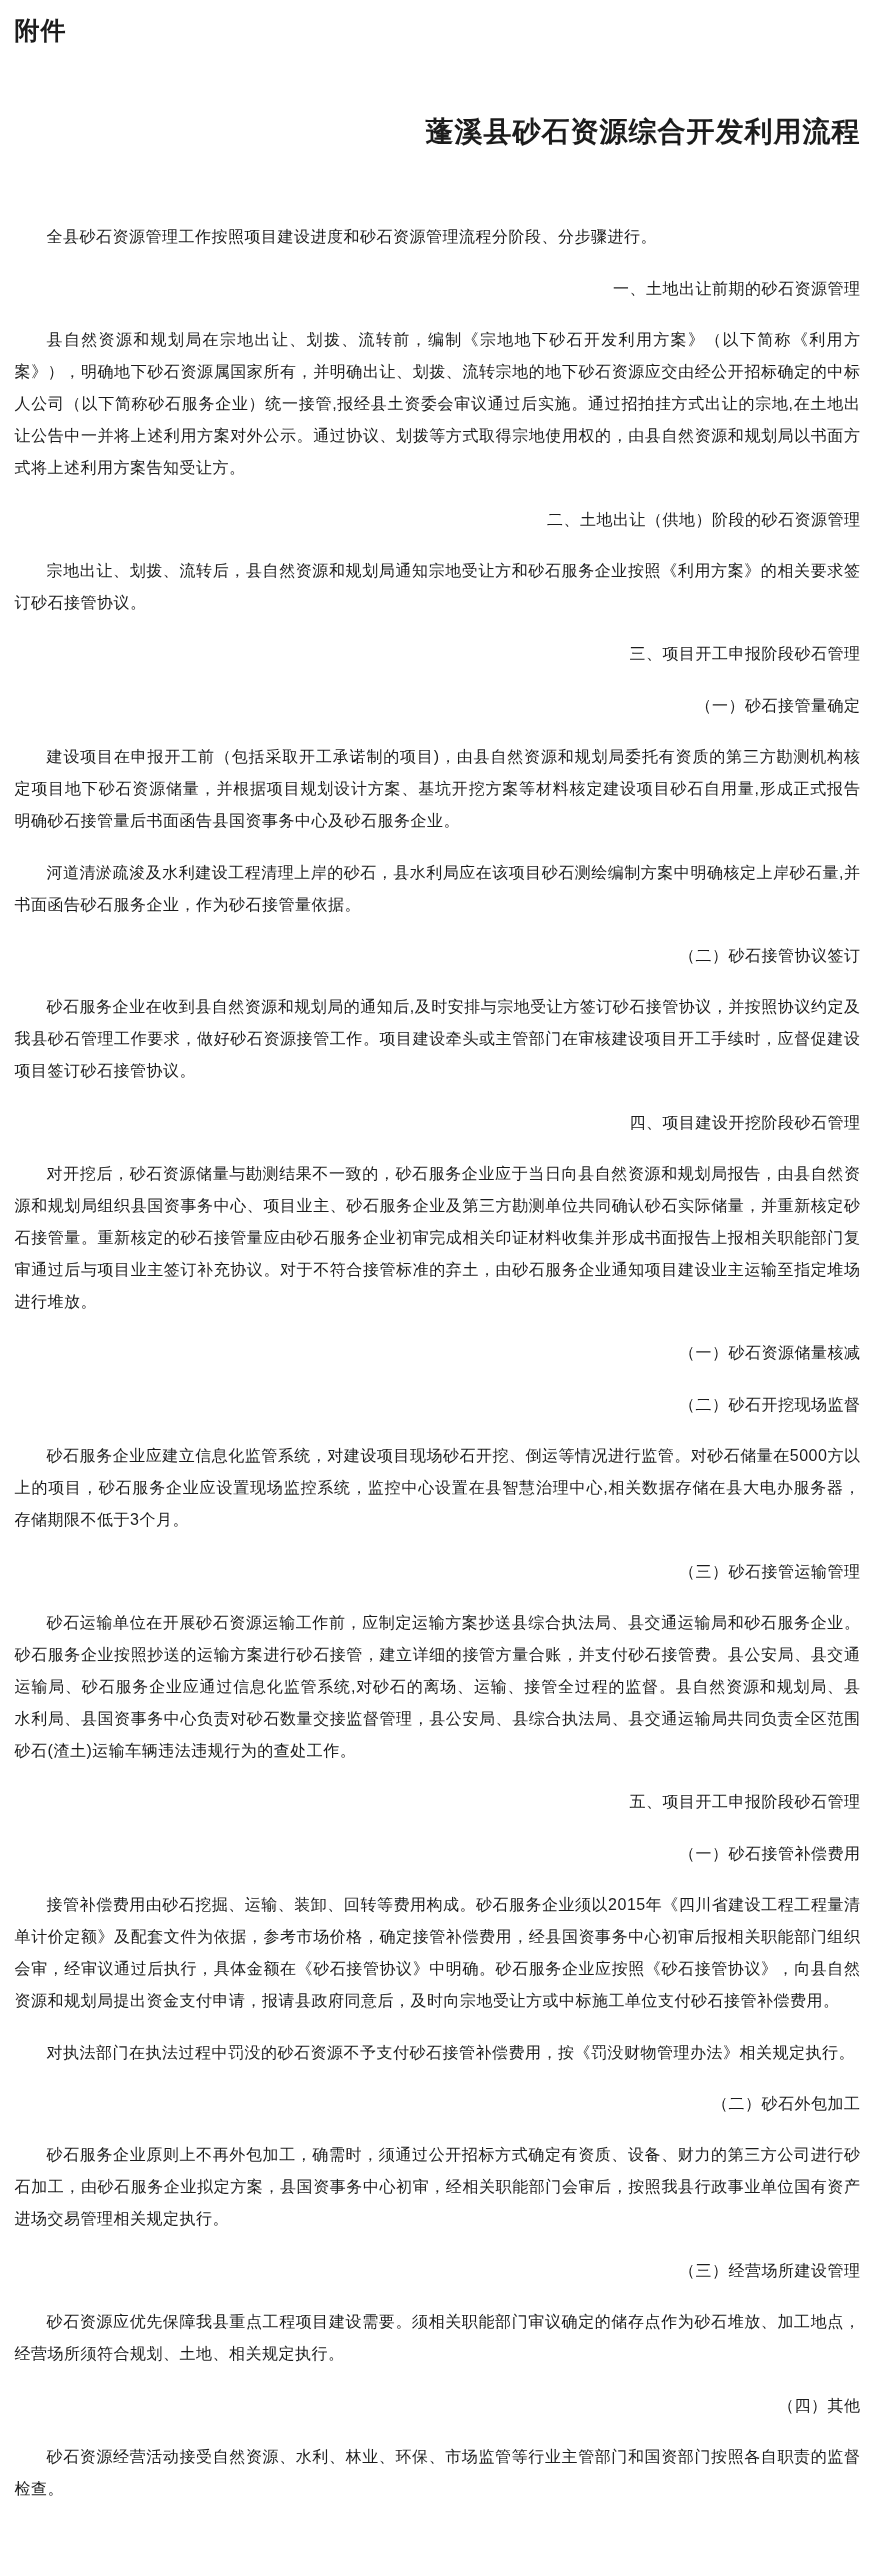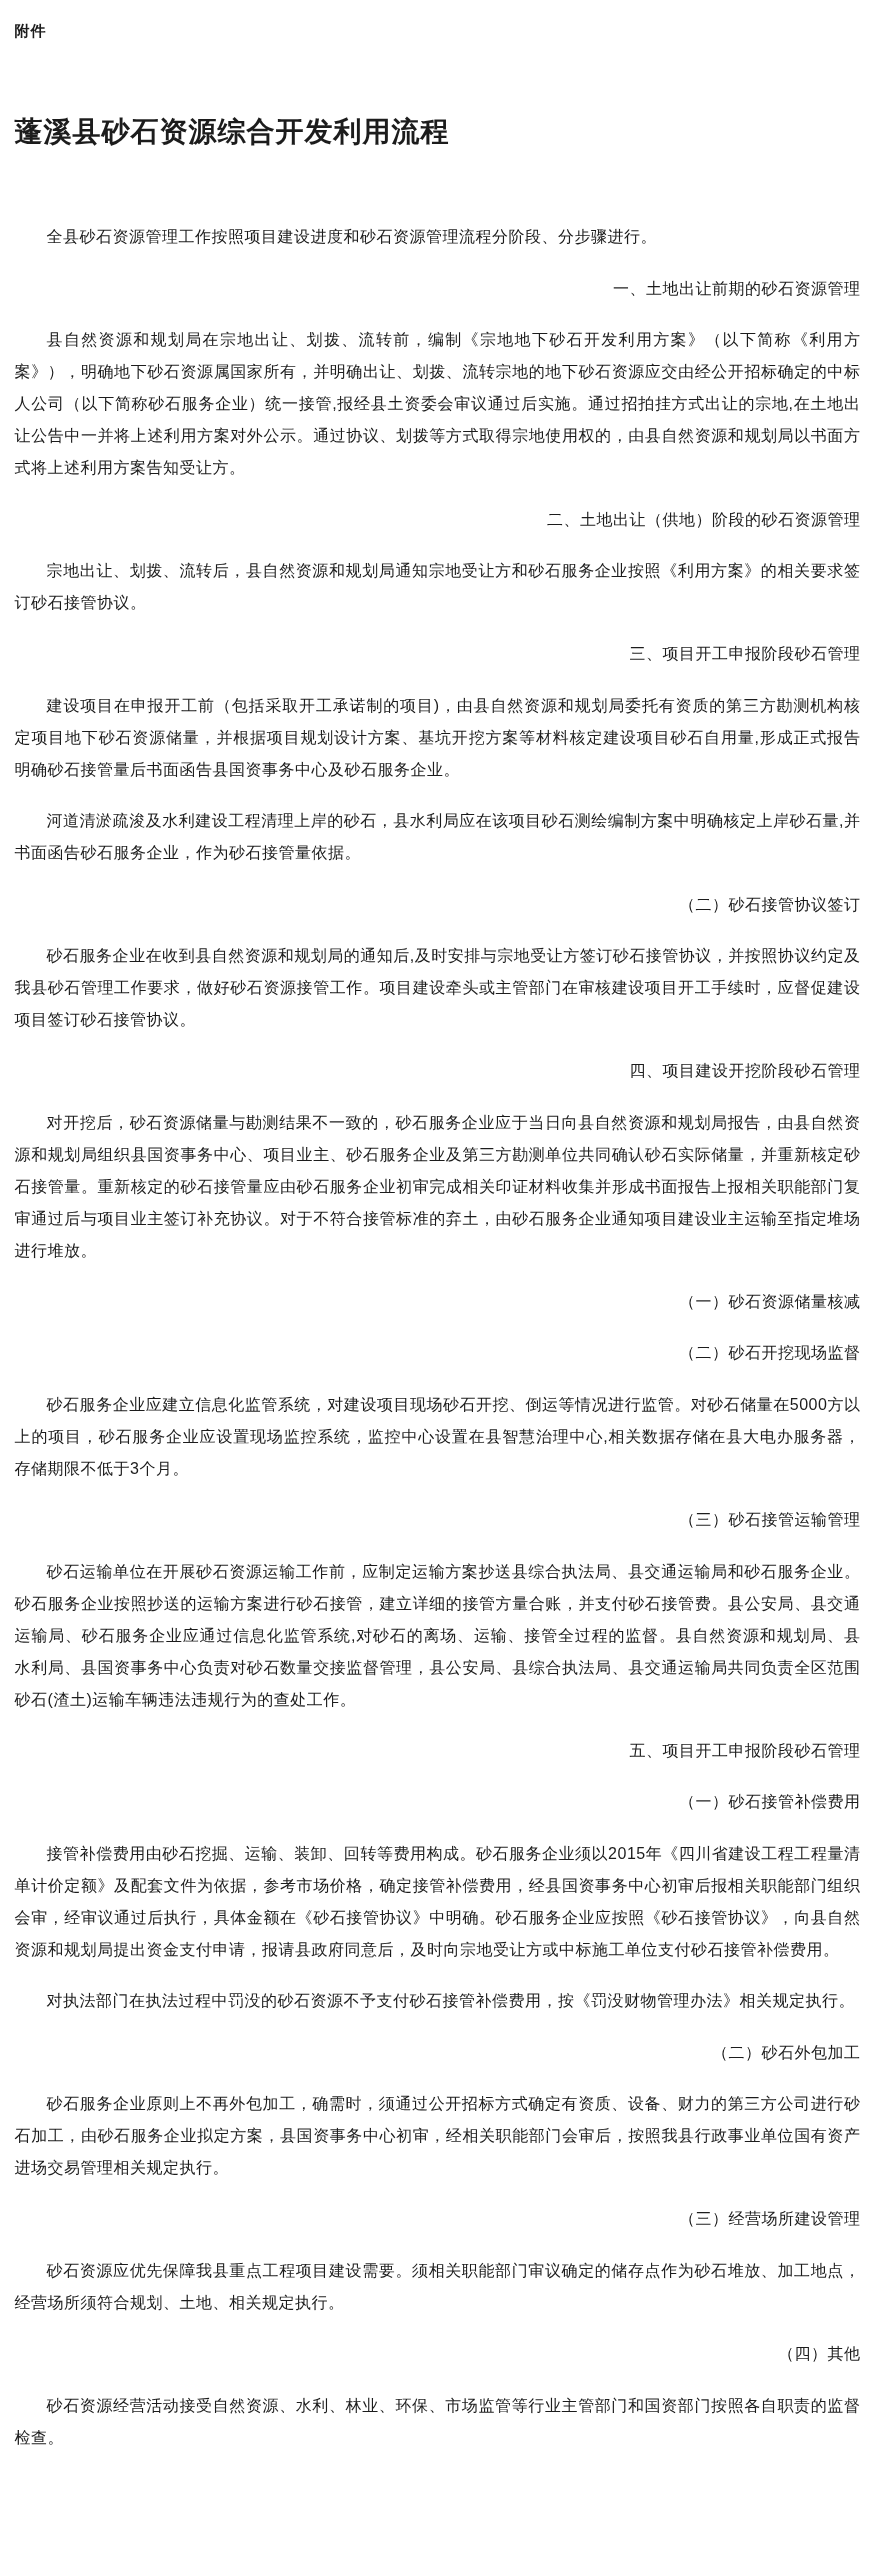--- a/index.html
+++ b/index.html
@@ -11,31 +11,31 @@
     width: 873px;
     height: 2576px;
     box-sizing: border-box;
     padding: 0 12.6px 0 14.6px;
     font-family: "Liberation Sans", sans-serif;
     color: #1c1c1c;
     overflow: hidden;
   }
   .attachment-label {
     margin: 19.4px 0 0 0;
-    font-size: 15px;
+    font-size: 25px;
     line-height: 23px;
     font-weight: 600;
     letter-spacing: 1px;
   }
   .doc-title {
     margin: 72px 0;
     font-size: 28px;
     line-height: 35px;
     font-weight: bold;
-    text-align: left;
+    text-align: right;
     letter-spacing: 1px;
   }
   .block {
     margin: 0 0 19.4px 0;
     font-size: 16px;
     line-height: 32px;
     text-indent: 2em;
     letter-spacing: 0.5px;
     text-align: justify;
   }
@@ -52,20 +52,21 @@
 
   <h1 class="doc-title">蓬溪县砂石资源综合开发利用流程</h1>
 
   <div>
       <p class="block paragraph">全县砂石资源管理工作按照项目建设进度和砂石资源管理流程分阶段、分步骤进行。</p>
       <p class="block heading">一、土地出让前期的砂石资源管理</p>
       <p class="block paragraph">县自然资源和规划局在宗地出让、划拨、流转前，编制《宗地地下砂石开发利用方案》（以下简称《利用方案》），明确地下砂石资源属国家所有，并明确出让、划拨、流转宗地的地下砂石资源应交由经公开招标确定的中标人公司（以下简称砂石服务企业）统一接管,报经县土资委会审议通过后实施。通过招拍挂方式出让的宗地,在土地出让公告中一并将上述利用方案对外公示。通过协议、划拨等方式取得宗地使用权的，由县自然资源和规划局以书面方式将上述利用方案告知受让方。</p>
       <p class="block heading">二、土地出让（供地）阶段的砂石资源管理</p>
       <p class="block paragraph">宗地出让、划拨、流转后，县自然资源和规划局通知宗地受让方和砂石服务企业按照《利用方案》的相关要求签订砂石接管协议。</p>
       <p class="block heading">三、项目开工申报阶段砂石管理</p>
+      <p class="block subheading">（一）砂石接管量确定</p>
       <p class="block paragraph">建设项目在申报开工前（包括采取开工承诺制的项目)，由县自然资源和规划局委托有资质的第三方勘测机构核定项目地下砂石资源储量，并根据项目规划设计方案、基坑开挖方案等材料核定建设项目砂石自用量,形成正式报告明确砂石接管量后书面函告县国资事务中心及砂石服务企业。</p>
       <p class="block paragraph">河道清淤疏浚及水利建设工程清理上岸的砂石，县水利局应在该项目砂石测绘编制方案中明确核定上岸砂石量,并书面函告砂石服务企业，作为砂石接管量依据。</p>
       <p class="block subheading">（二）砂石接管协议签订</p>
       <p class="block paragraph">砂石服务企业在收到县自然资源和规划局的通知后,及时安排与宗地受让方签订砂石接管协议，并按照协议约定及我县砂石管理工作要求，做好砂石资源接管工作。项目建设牵头或主管部门在审核建设项目开工手续时，应督促建设项目签订砂石接管协议。</p>
       <p class="block heading">四、项目建设开挖阶段砂石管理</p>
       <p class="block paragraph">对开挖后，砂石资源储量与勘测结果不一致的，砂石服务企业应于当日向县自然资源和规划局报告，由县自然资源和规划局组织县国资事务中心、项目业主、砂石服务企业及第三方勘测单位共同确认砂石实际储量，并重新核定砂石接管量。重新核定的砂石接管量应由砂石服务企业初审完成相关印证材料收集并形成书面报告上报相关职能部门复审通过后与项目业主签订补充协议。对于不符合接管标准的弃土，由砂石服务企业通知项目建设业主运输至指定堆场进行堆放。</p>
       <p class="block subheading">（一）砂石资源储量核减</p>
       <p class="block subheading">（二）砂石开挖现场监督</p>
       <p class="block paragraph">砂石服务企业应建立信息化监管系统，对建设项目现场砂石开挖、倒运等情况进行监管。对砂石储量在5000方以上的项目，砂石服务企业应设置现场监控系统，监控中心设置在县智慧治理中心,相关数据存储在县大电办服务器，存储期限不低于3个月。</p>
       <p class="block subheading">（三）砂石接管运输管理</p>

